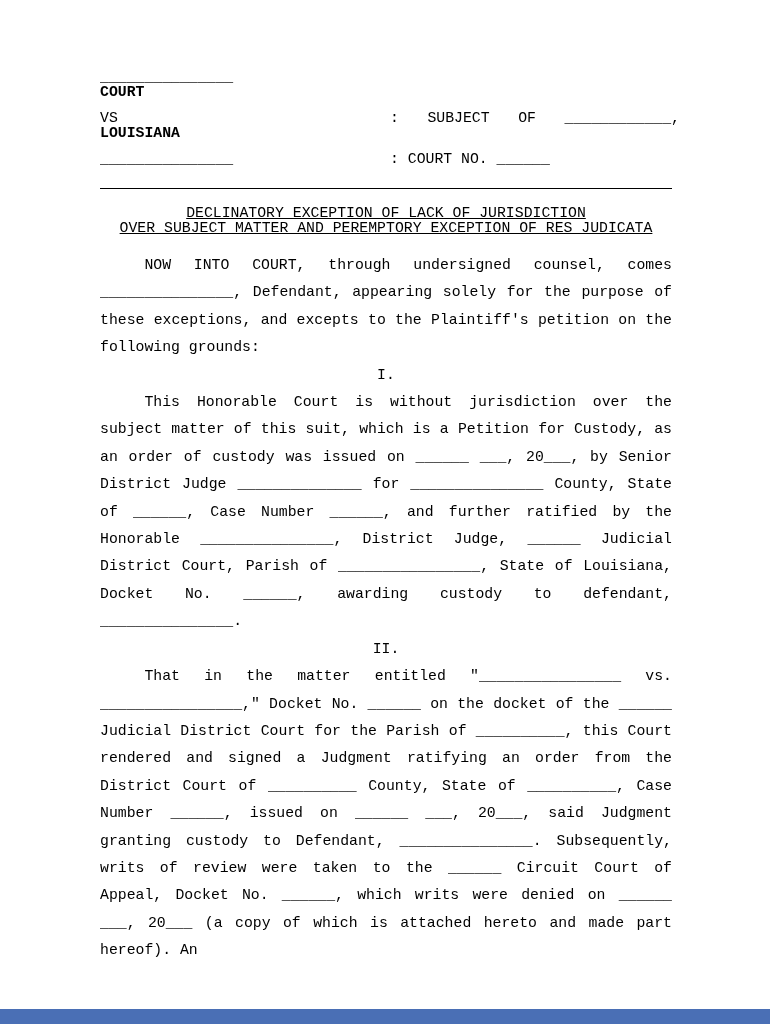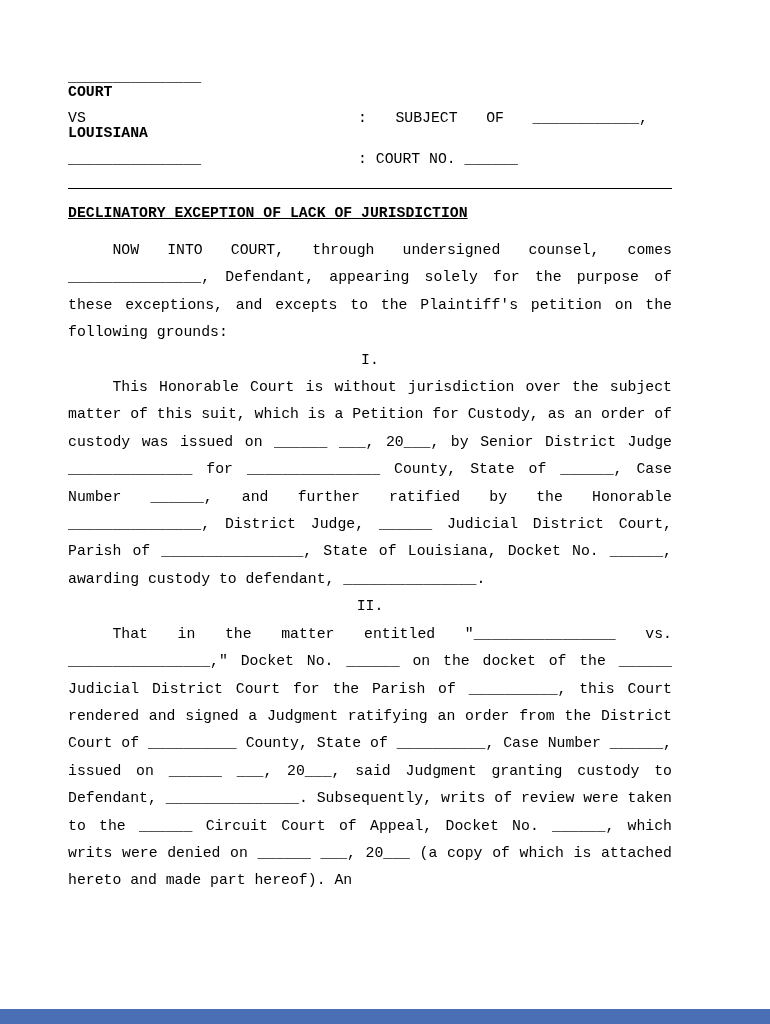--- a/index.html
+++ b/index.html
@@ -4,33 +4,33 @@
 <style>
   * { margin: 0; padding: 0; box-sizing: border-box; }
   html, body { width: 770px; height: 1024px; background: #ffffff; }
   body {
     font-family: "Liberation Mono", "DejaVu Sans Mono", monospace;
     font-size: 14.8px;
     color: #000000;
     position: relative;
     overflow: hidden;
   }
-  .page { padding: 70px 98px 0 68px; }
+  .page { padding: 70px 98px 0 100px; }
 
   
   .caption-block { margin-bottom: 11px; }
   .cap-row { display: grid; grid-template-columns: 290px 290px; line-height: 15px; }
   .cap-left { text-align: left; }
   .cap-right { text-align: justify; text-align-last: justify; }
   .cap-right.plain { text-align: left; text-align-last: left; }
   .cap-wrap { line-height: 15px; font-weight: bold; }
 
   .rule { border: none; border-top: 1px solid #000; margin-top: 21px; }
 
-  .title { font-weight: bold; line-height: 15px; margin-top: 17px; }
+  .title { text-align: center; font-weight: normal; line-height: 15px; margin-top: 17px; }
   .title div { text-decoration: underline; }
 
   .body-text { margin-top: 16px; line-height: 27.4px; }
   .para { text-align: justify; text-indent: 5ch; }
   .center-head { text-align: center; }
 
   .footer-bar { position: absolute; left: 0; bottom: 0; width: 770px; height: 15px; }
 </style>
 </head>
 <body>
@@ -56,20 +56,21 @@
     <div class="cap-row">
       <span class="cap-left">_______________</span>
       <span class="cap-right plain">: COURT NO. ______</span>
     </div>
   </div>
 
   <hr class="rule">
 
   <div class="title">
     <div>DECLINATORY EXCEPTION OF LACK OF JURISDICTION</div>
+    <div>OVER SUBJECT MATTER AND PEREMPTORY EXCEPTION OF RES JUDICATA</div>
   </div>
 
   <div class="body-text">
     <p class="para">NOW INTO COURT, through undersigned counsel, comes _______________, Defendant, appearing solely for the purpose of these exceptions, and excepts to the Plaintiff's petition on the following grounds:</p>
     <p class="center-head">I.</p>
     <p class="para">This Honorable Court is without jurisdiction over the subject matter of this suit, which is a Petition for Custody, as an order of custody was issued on ______ ___, 20___, by Senior District Judge ______________ for _______________ County, State of ______, Case Number ______, and further ratified by the Honorable _______________, District Judge, ______ Judicial District Court, Parish of ________________, State of Louisiana, Docket No. ______, awarding custody to defendant, _______________.</p>
     <p class="center-head">II.</p>
     <p class="para">That in the matter entitled "________________ vs. ________________," Docket No. ______ on the docket of the ______ Judicial District Court for the Parish of __________, this Court rendered and signed a Judgment ratifying an order from the District Court of __________ County, State of __________, Case Number ______, issued on ______ ___, 20___, said Judgment granting custody to Defendant, _______________.  Subsequently, writs of review were taken to the ______ Circuit Court of Appeal, Docket No. ______, which writs were denied on ______ ___, 20___ (a copy of which is attached hereto and made part hereof).  An</p>
   </div>
 

